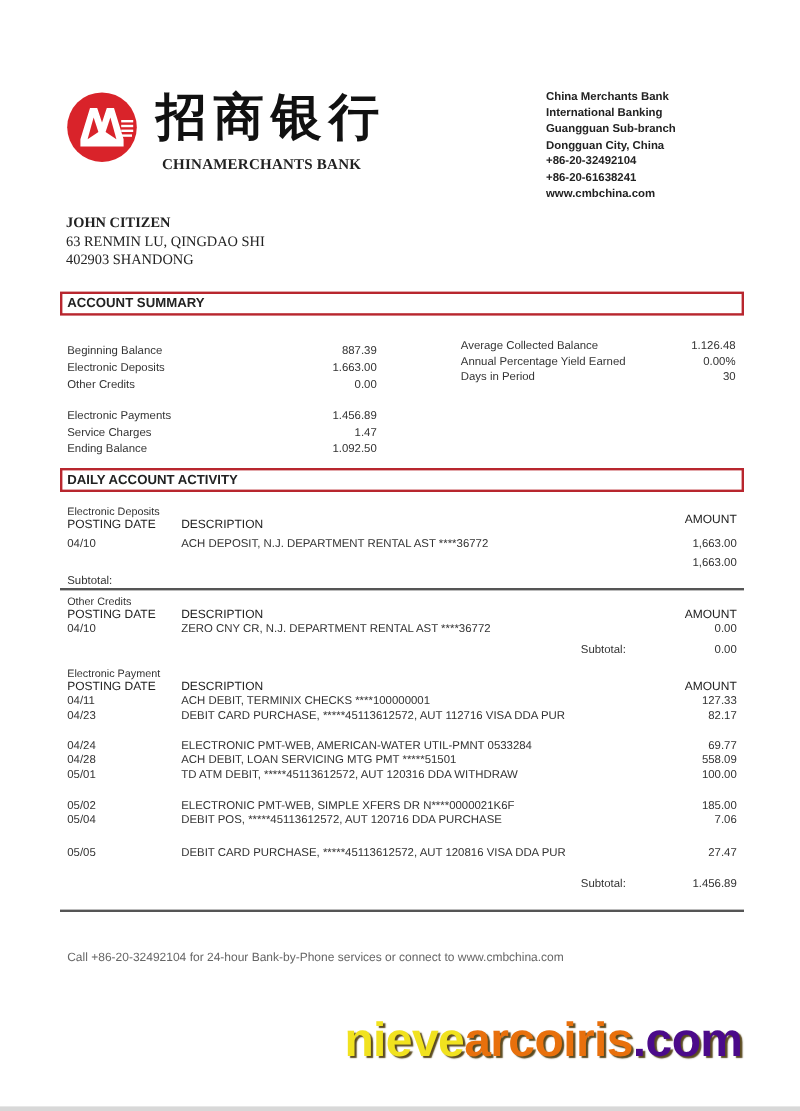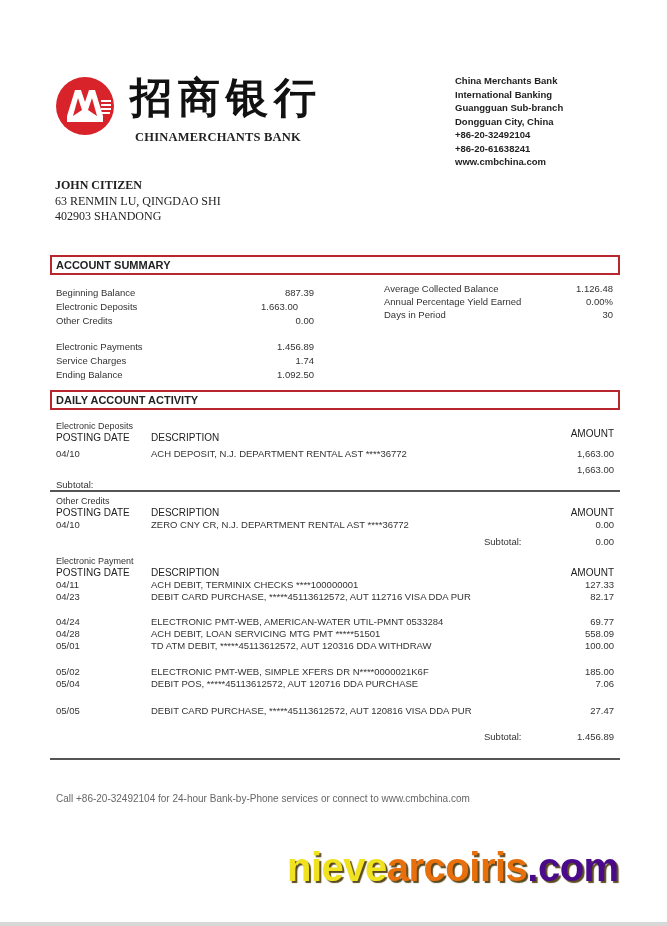--- a/index.html
+++ b/index.html
@@ -75,44 +75,44 @@
   <div>+86-20-61638241</div>
   <div>www.cmbchina.com</div>
 </div>
 
 <div class="abs customer">
   <div class="name">JOHN CITIZEN</div>
   <div>63 RENMIN LU, QINGDAO SHI</div>
   <div>402903 SHANDONG</div>
 </div>
 
-<div class="abs section-box" style="top:255px;padding-left:20px;">
+<div class="abs section-box" style="top:243px;padding-left:20px;">
   <span>ACCOUNT SUMMARY</span>
 </div>
 
 <div>
   <div class="sum-row" style="left:56px; top:287px; width:258px;">
     <span class="lbl">Beginning Balance</span>
     <span class="val" style="right:0;">887.39</span>
   </div>
   <div class="sum-row" style="left:56px; top:301px; width:258px;">
     <span class="lbl">Electronic Deposits</span>
-    <span class="val" style="right:16px;">1.663.00</span>
+    <span class="val" style="right:0;">1.663.00</span>
   </div>
   <div class="sum-row" style="left:56px; top:315px; width:258px;">
     <span class="lbl">Other Credits</span>
     <span class="val" style="right:0;">0.00</span>
   </div>
   <div class="sum-row" style="left:56px; top:341px; width:258px;">
     <span class="lbl">Electronic Payments</span>
     <span class="val" style="right:0;">1.456.89</span>
   </div>
   <div class="sum-row" style="left:56px; top:355px; width:258px;">
     <span class="lbl">Service Charges</span>
-    <span class="val" style="right:0;">1.74</span>
+    <span class="val" style="right:0;">1.47</span>
   </div>
   <div class="sum-row" style="left:56px; top:369px; width:258px;">
     <span class="lbl">Ending Balance</span>
     <span class="val" style="right:0;">1.092.50</span>
   </div>
 </div>
 
 <div>
   <div class="sum-row" style="left:384px; top:283px; width:229px;">
     <span class="lbl">Average Collected Balance</span>

